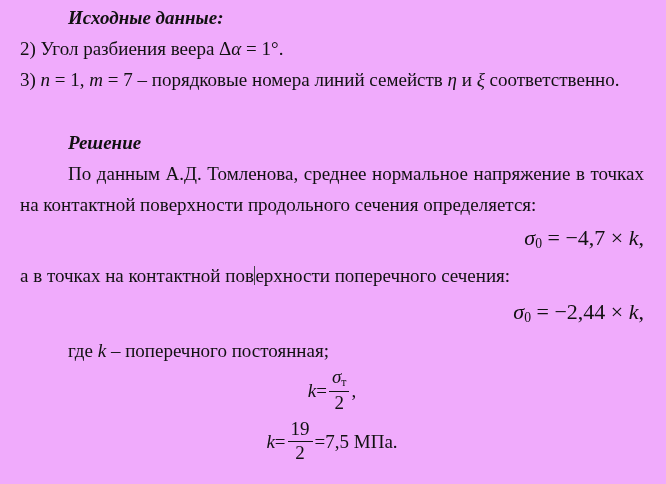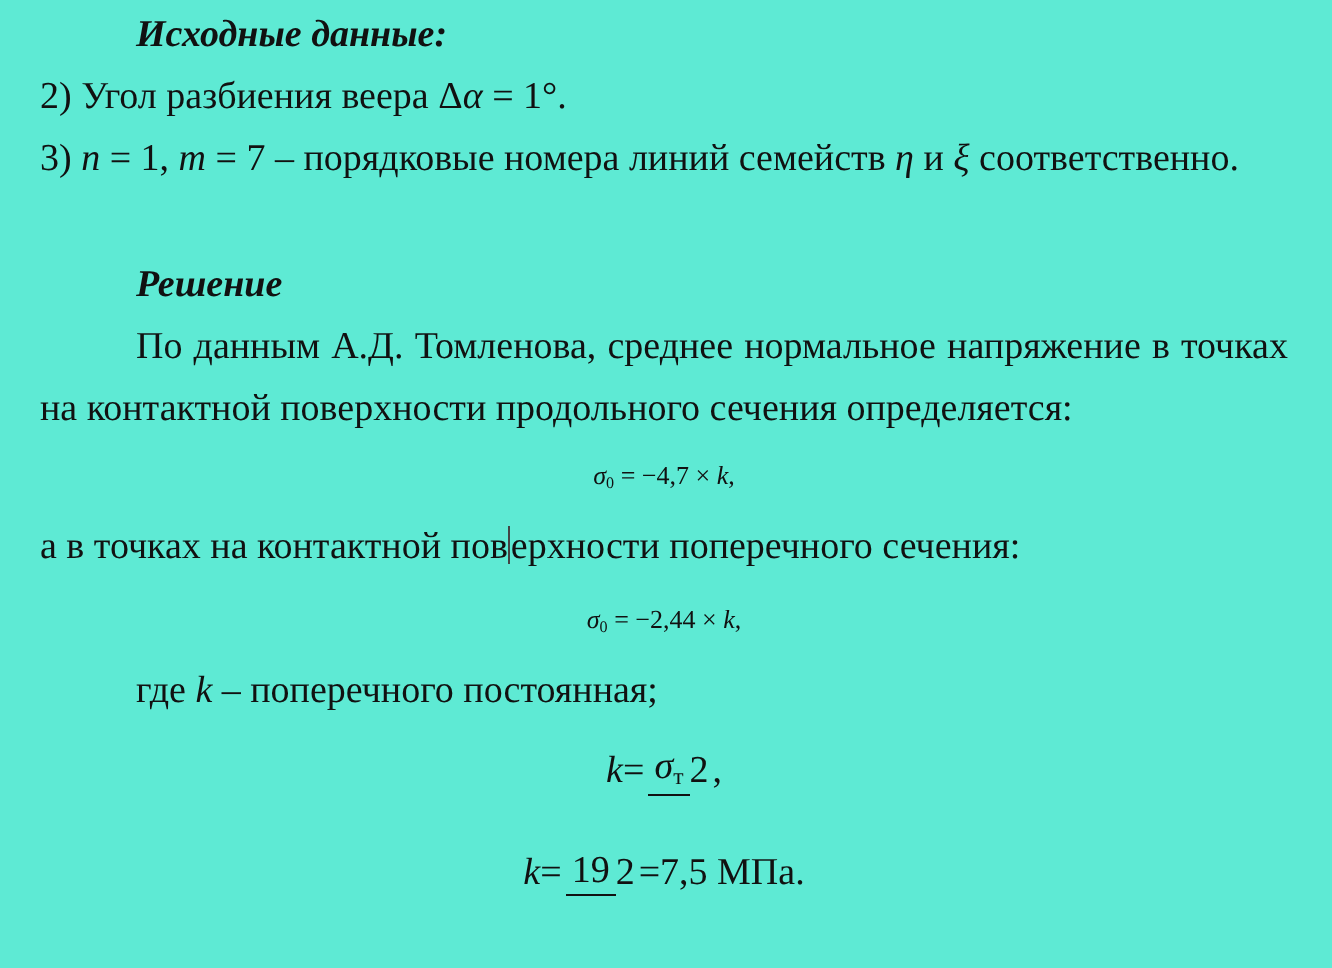--- a/index.html
+++ b/index.html
@@ -1,20 +1,20 @@
 <!DOCTYPE html>
 <html><head>
 <meta charset="utf-8">
 <style>
   html, body { margin: 0; padding: 0; background: #ffffff; }
   .page {
     position: relative;
     width: 666px;
     height: 484px;
-    background: #5eead4;
+    background: #f0abfc;
     color: #111111;
     font-family: "Liberation Serif", "DejaVu Serif", serif;
     font-size: 19px;
     overflow: hidden;
     box-sizing: border-box;
     padding: 2px 22px 0 20px;
   }
   .line { line-height: 31px; white-space: nowrap; }
   .indent { padding-left: 48px; }
   .heading { font-weight: bold; font-style: italic; }
@@ -26,31 +26,31 @@
     line-height: 31px;
   }
   .mvar { font-style: italic; }
   .msub {
     font-style: normal;
     font-size: 0.62em;
     vertical-align: -0.25em;
   }
   .formula-line {
     line-height: 31px;
-    text-align: center;
-    font-size: 13px;
+    text-align: right;
+    font-size: 22px;
   }
   .formula-flex {
     display: flex;
     justify-content: center;
     align-items: center;
   }
   .frac {
     display: inline-flex;
-    flex-direction: row;
+    flex-direction: column;
     align-items: center;
     vertical-align: middle;
     line-height: 1.1;
     margin: 16px 2px;
   }
   .frac .num {
     display: block;
     border-bottom: 1.2px solid #111;
     padding: 0 3px 1px 3px;
   }

